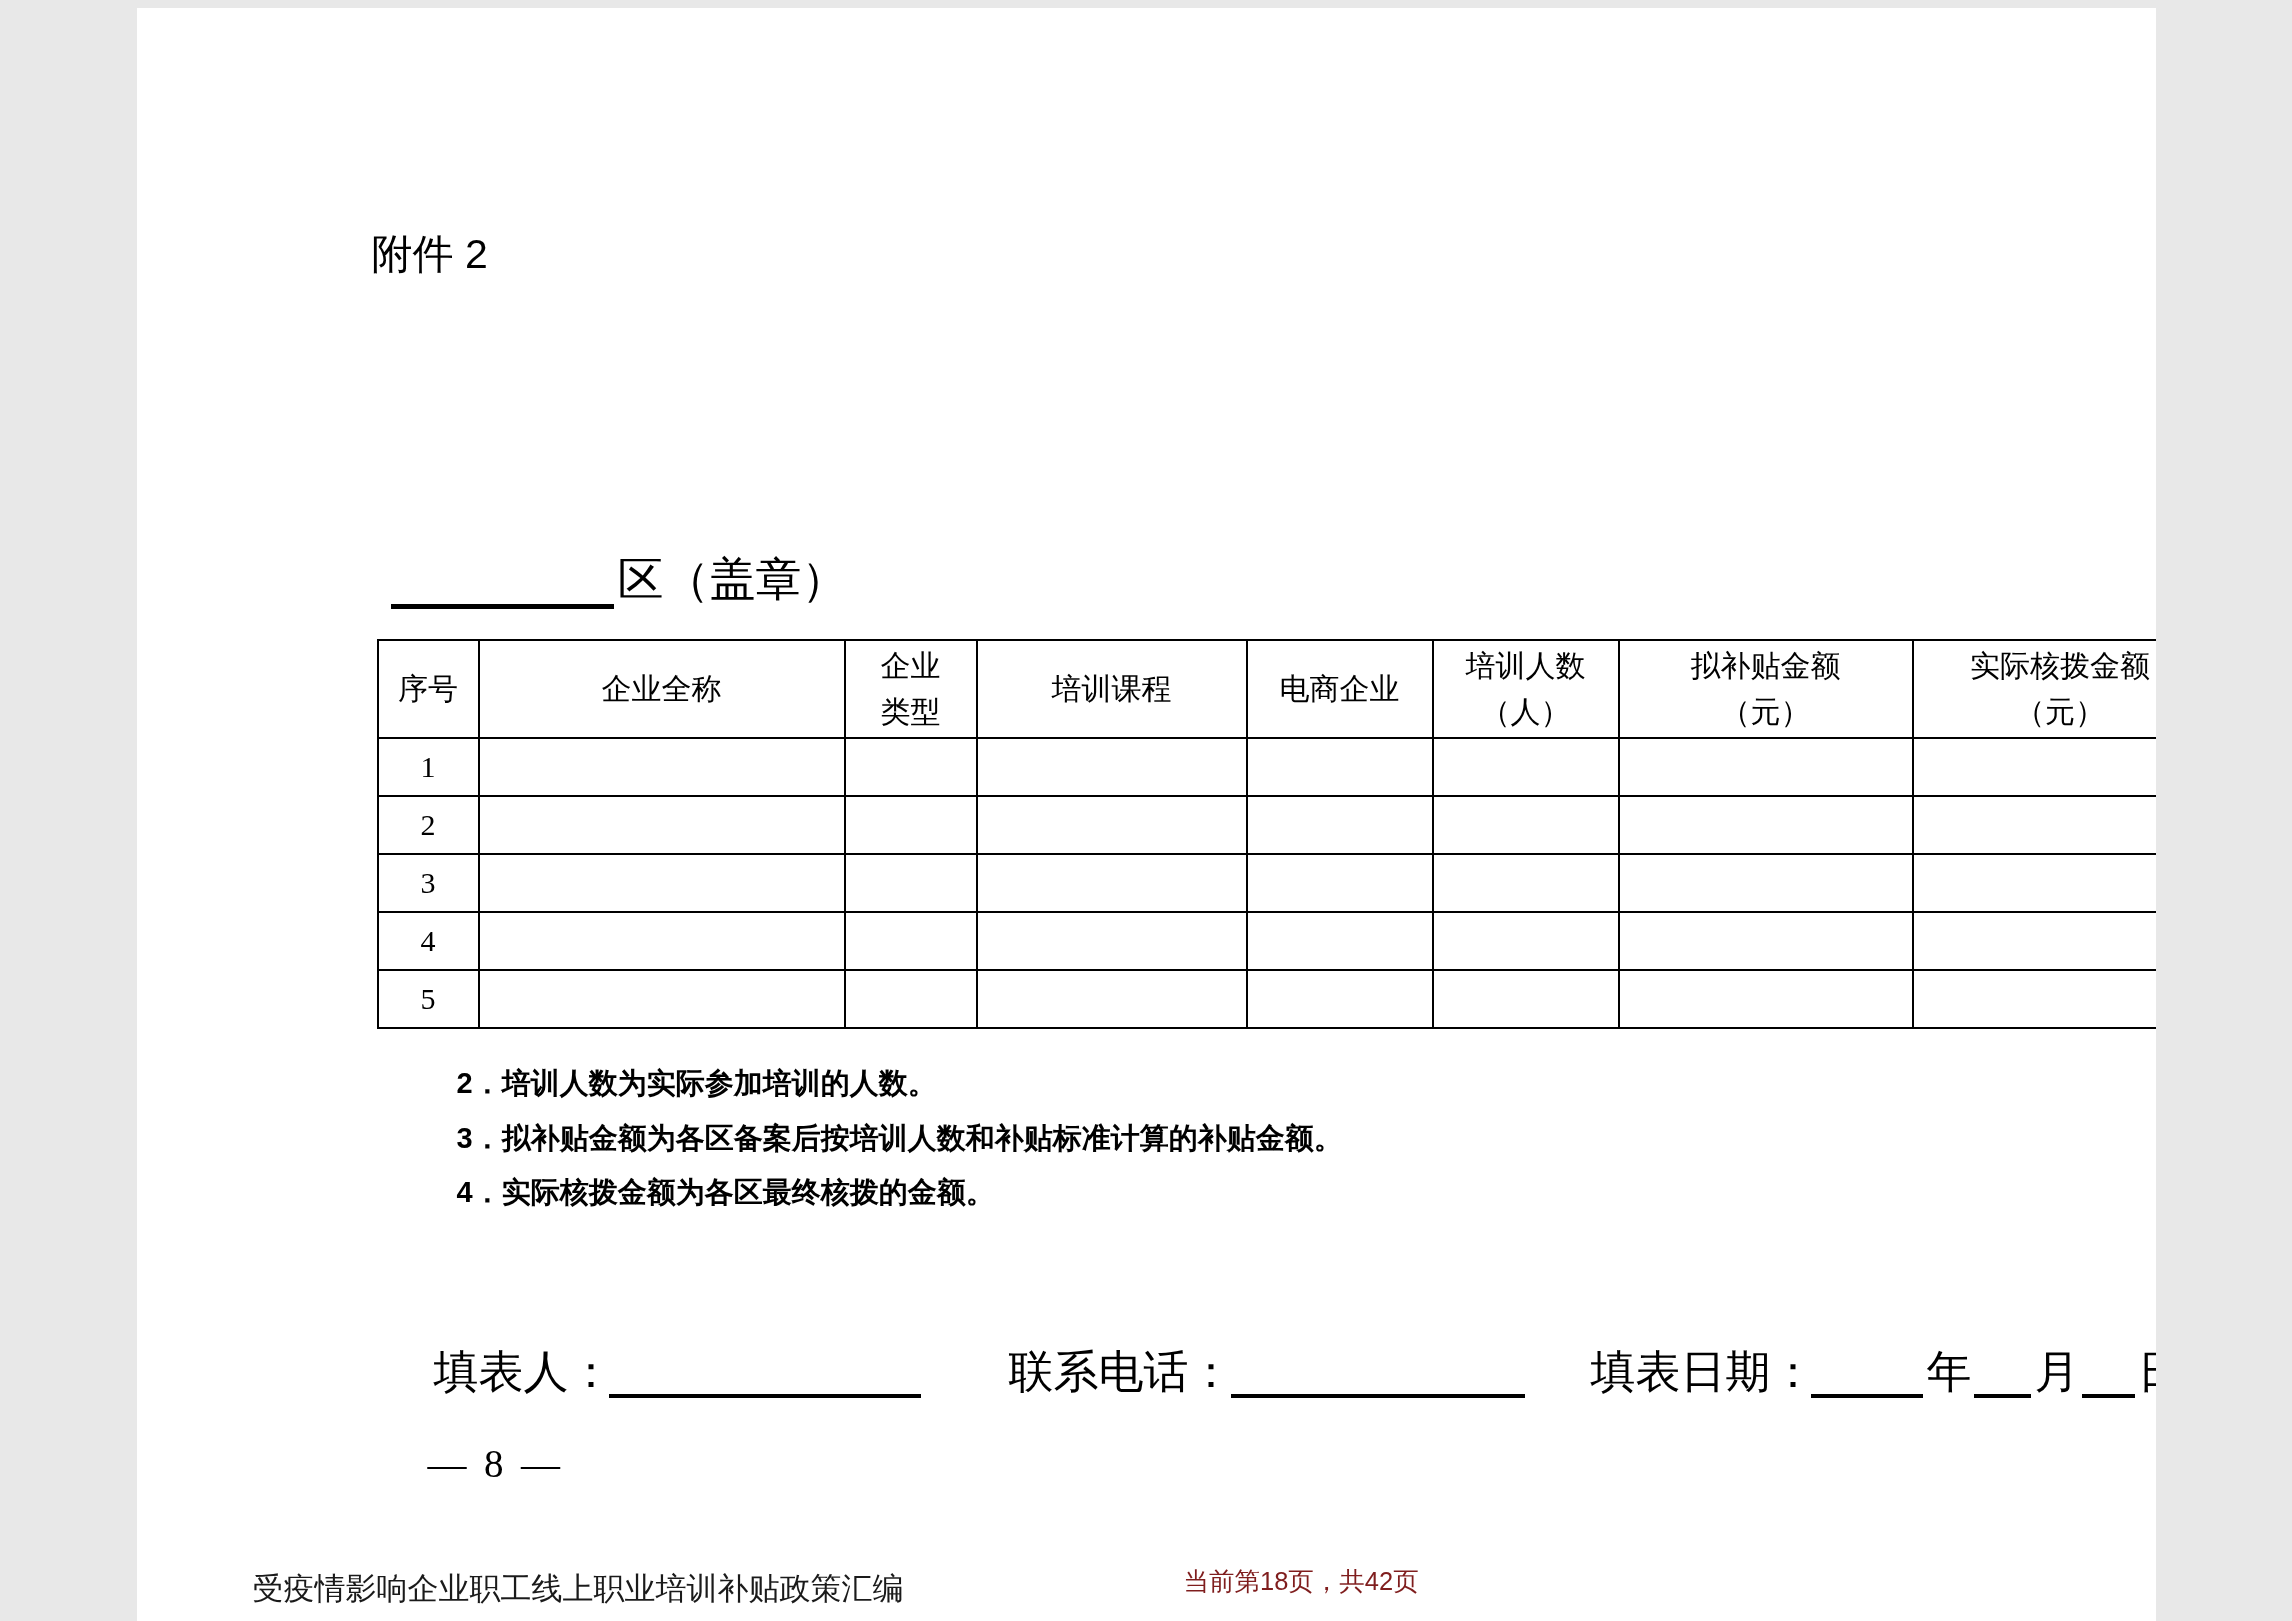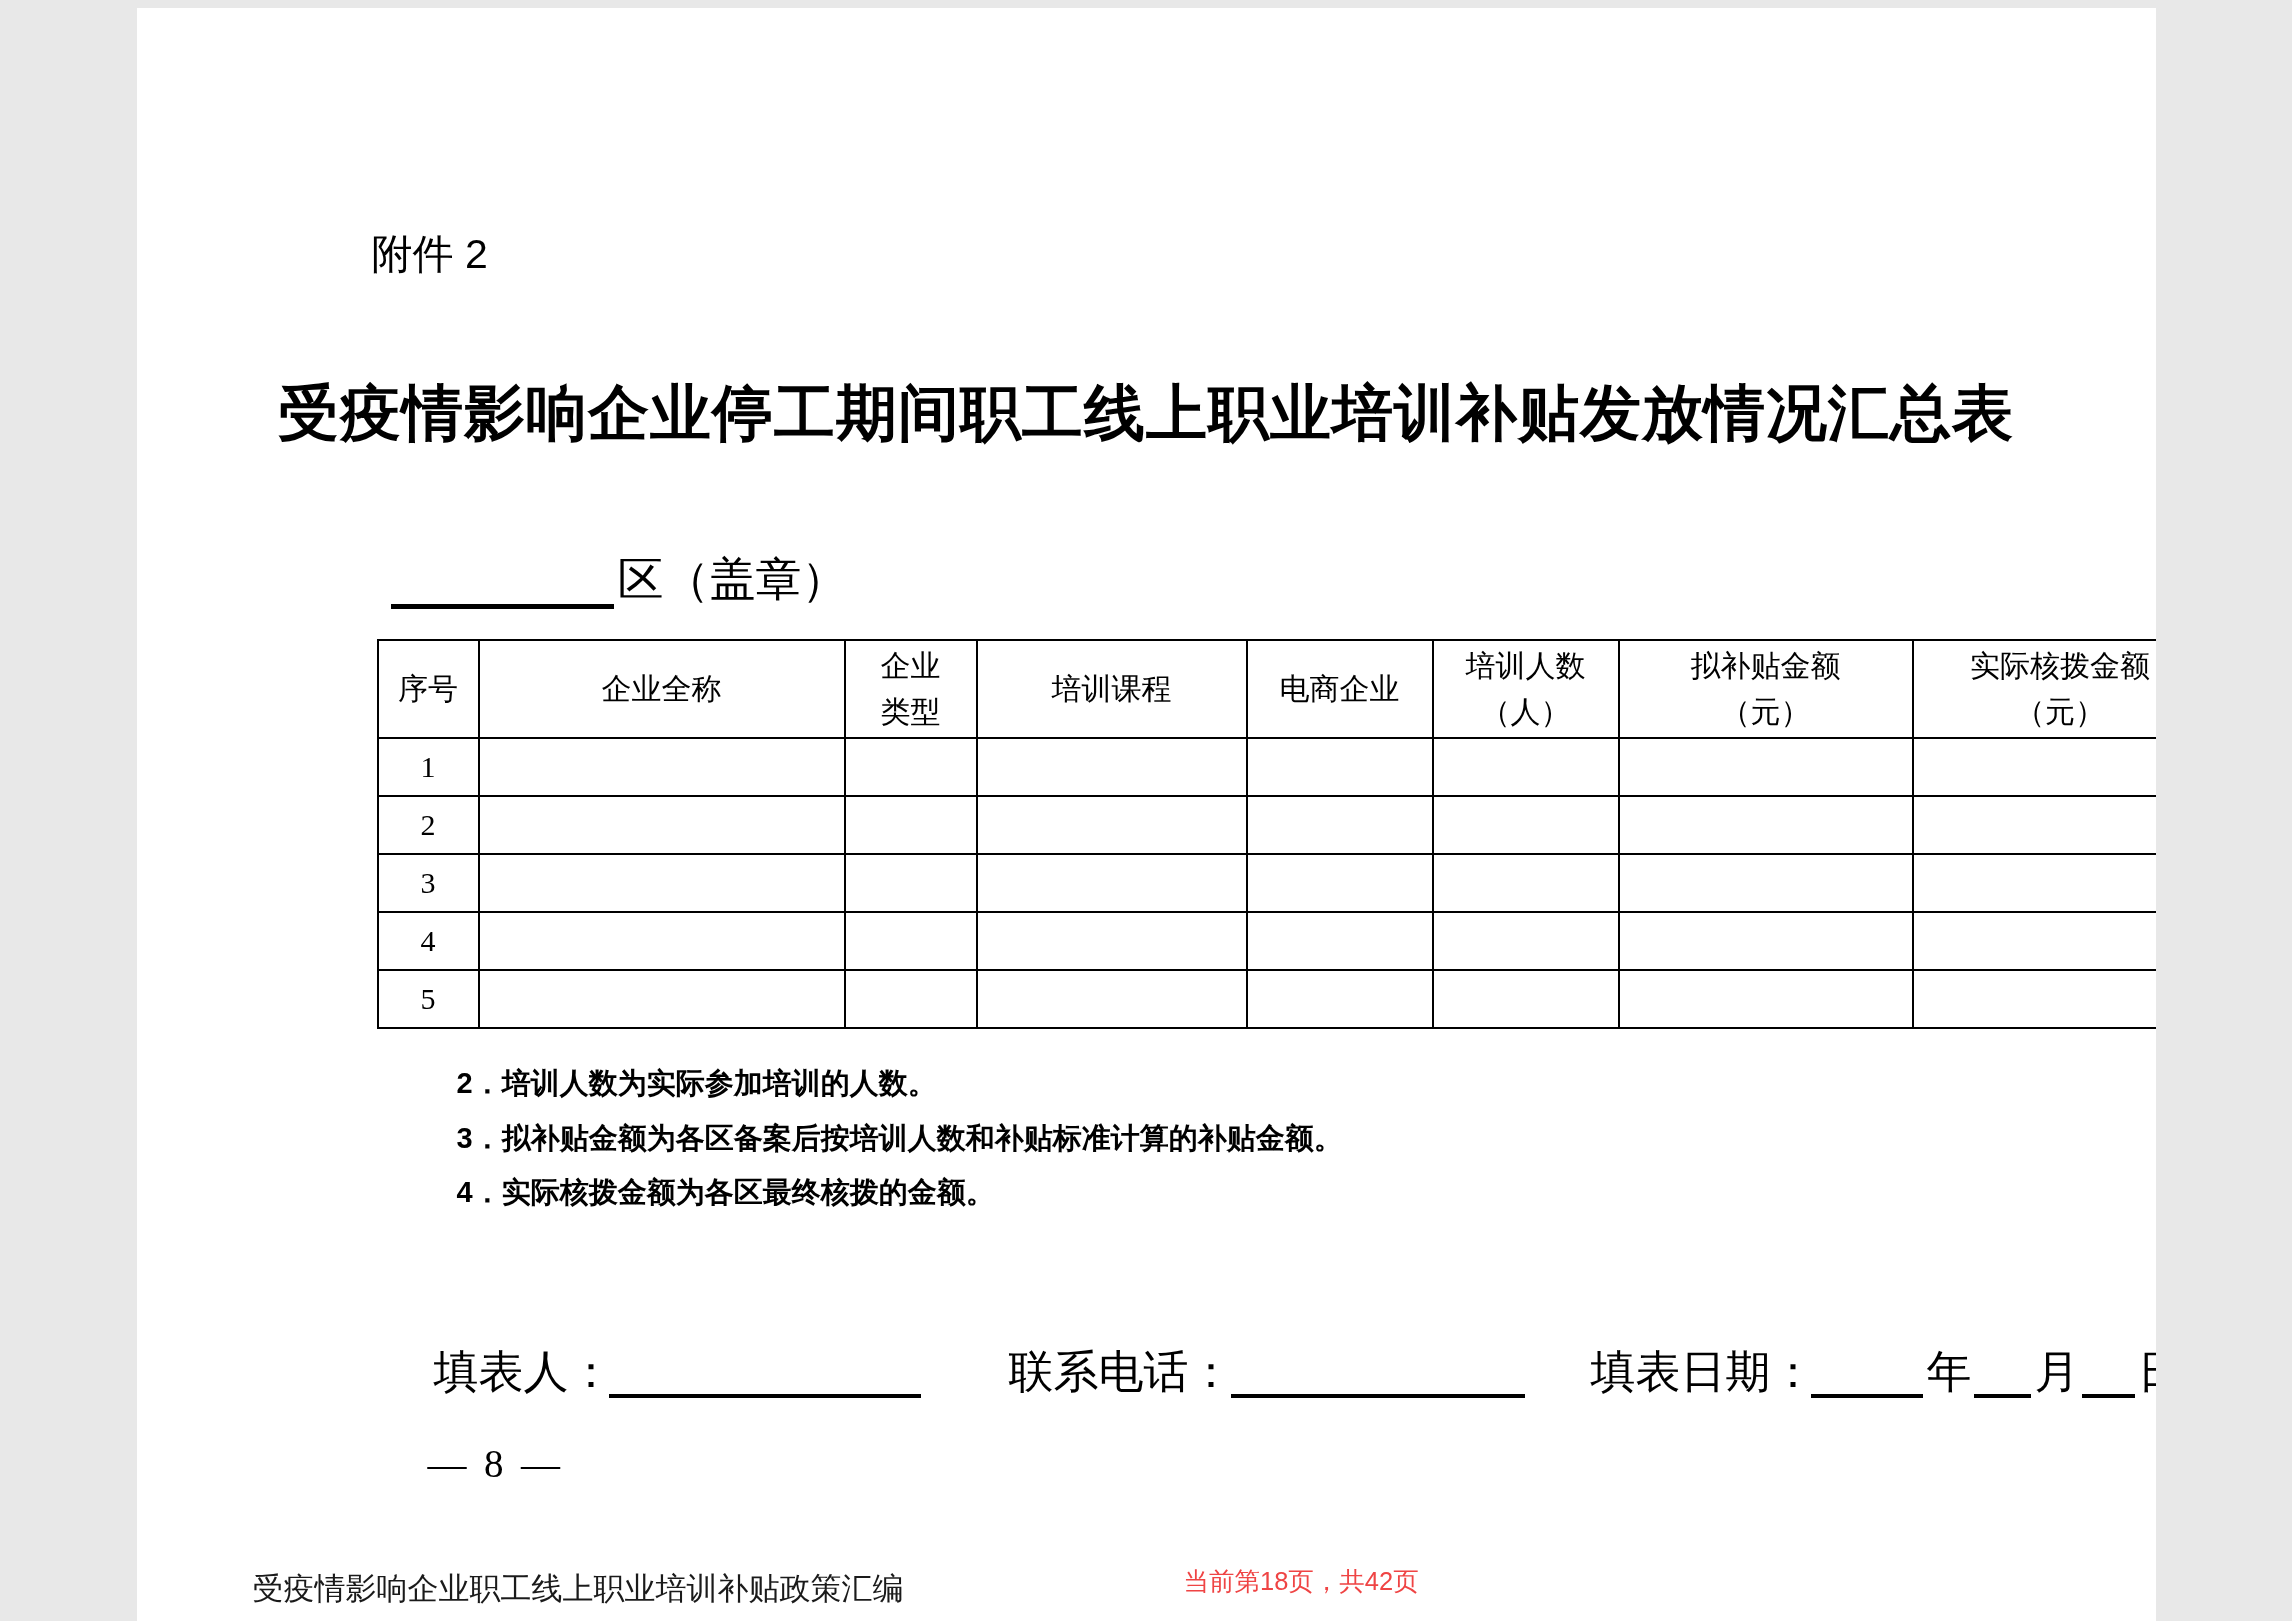--- a/index.html
+++ b/index.html
@@ -63,32 +63,31 @@
 
   .pageno { position:absolute; left:291px; top:1433px; font-size:39px; letter-spacing:3.9px; }
 
   .footer-left {
     position:absolute; left:116px; top:1560px;
     font-size:31px; color:#1a1a1a;
     font-family:"Liberation Sans","DejaVu Sans",sans-serif;
   }
   .footer-center {
     position:absolute; left:1047px; top:1556px;
-    font-size:25.5px; color:#ef4444;
+    font-size:25.5px; color:#7f1d1d;
     font-family:"Liberation Sans","DejaVu Sans",sans-serif;
   }
 </style>
 </head>
 <body>
 
 <div class="page">
 
   <div class="attachment">附件 2</div>
 
-  <h1 class="title">受疫情影响企业停工期间职工线上职业培训补贴发放情况汇总表</h1>
 
   <div class="region-line">
     <span class="region-blank"></span>
     <span class="region-label">区（盖章）</span>
   </div>
 
   <table class="grid">
     <colgroup>
       <col style="width:101px">
       <col style="width:366px">

